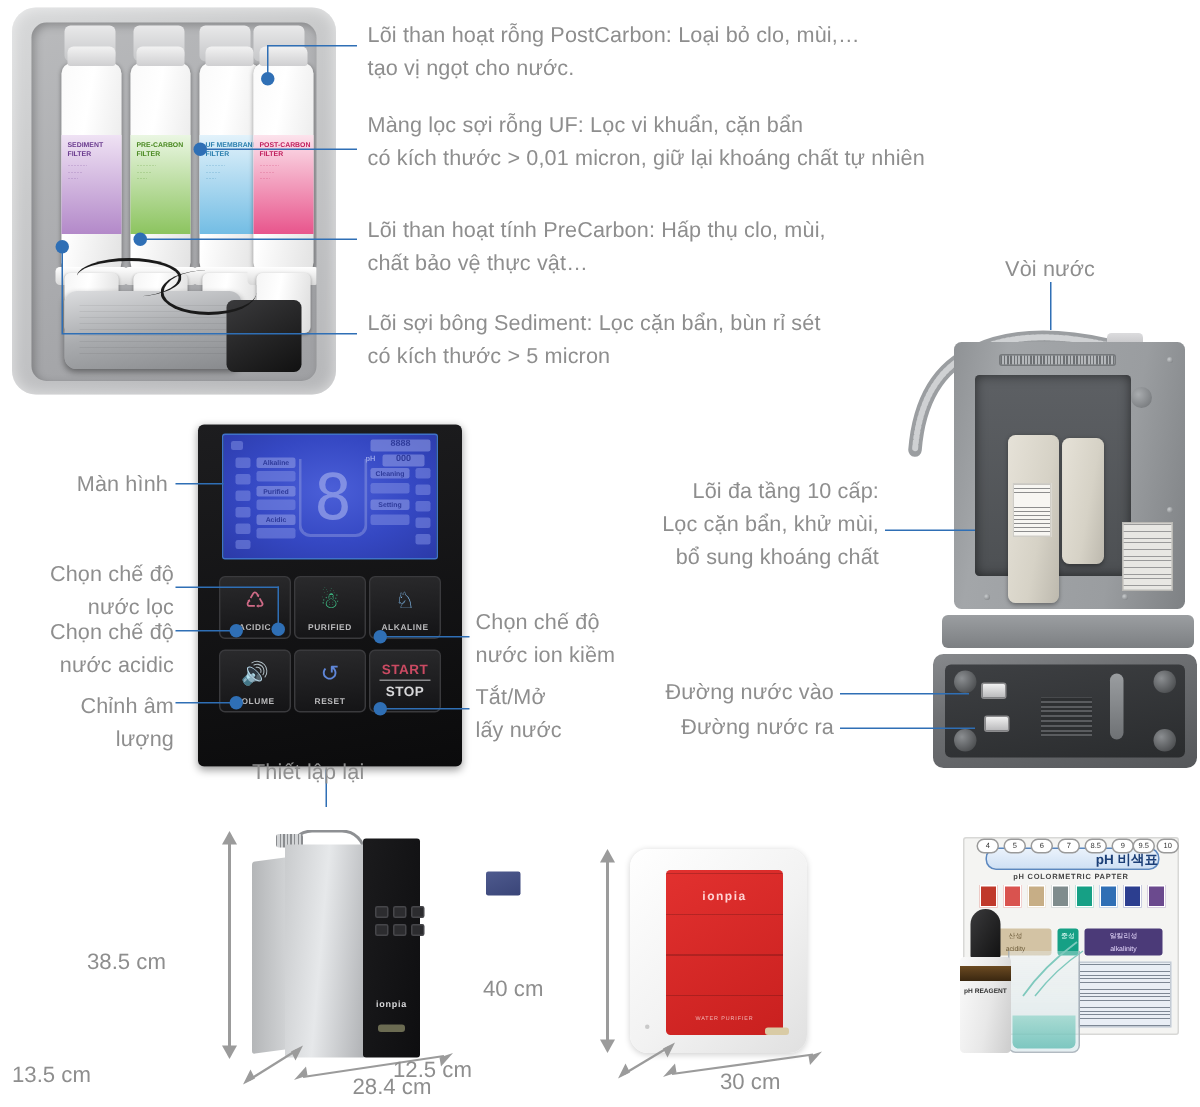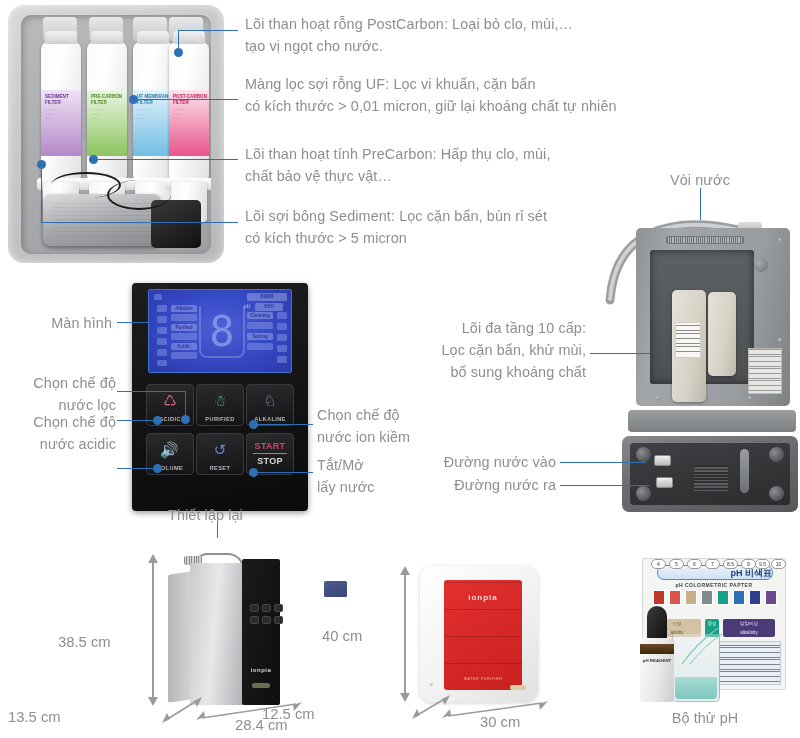--- a/index.html
+++ b/index.html
@@ -508,20 +508,22 @@
   <div class="callout-text abs right" style="left:8px; top:373px; width:108px;">Chọn chế độ
 nước lọc</div>
 
   <div class="leader" style="left:117px; top:420px; width:40px;"></div>
   <div class="dot" style="left:153px; top:416px;"></div>
   <div class="callout-text abs right" style="left:2px; top:412px; width:114px;">Chọn chế độ
 nước acidic</div>
 
   <div class="leader" style="left:117px; top:468px; width:40px;"></div>
   <div class="dot" style="left:153px; top:464px;"></div>
+  <div class="callout-text abs right" style="left:8px; top:461px; width:108px;">Chỉnh âm
+lượng</div>
 
   <div class="leader v" style="left:217px; top:513px; height:25px;"></div>
   <div class="callout-text abs" style="left:168px; top:505px; width:130px;">Thiết lập lại</div>
 
   <div class="leader" style="left:253px; top:424px; width:60px;"></div>
   <div class="dot" style="left:249px; top:420px;"></div>
   <div class="callout-text abs" style="left:317px; top:405px; width:140px;">Chọn chế độ
 nước ion kiềm</div>
 
   <div class="leader" style="left:253px; top:472px; width:60px;"></div>
@@ -627,21 +629,21 @@
     </div>
     <div class="abs" style="right:12px; bottom:12px; width:16px; height:5px; background:#d9cba5; border-radius:2px;"></div>
     <div class="abs" style="left:10px; bottom:16px; width:3px; height:3px; border-radius:50%; background:#c9c9c9;"></div>
   </div>
 
   <div class="dimline" style="left:404px; top:572px; width:1.5px; height:124px;"></div>
   <svg class="abs" style="left:398px; top:566px; width:14px; height:136px;" viewBox="0 0 14 136">
     <polygon points="7,0 2,9 12,9" fill="#9b9b9b"></polygon>
       <polygon points="7,136 2,127 12,127" fill="#9b9b9b"></polygon>
   </svg>
-  <div class="dim-txt abs right" style="left:322px; top:628px; width:70px;">40 cm</div>
+  <div class="dim-txt abs right" style="left:322px; top:652px; width:70px;">40 cm</div>
 
   <svg class="abs" style="left:412px; top:692px; width:38px; height:28px;" viewBox="0 0 38 28">
     <line x1="4" y1="24" x2="34" y2="6" stroke="#9b9b9b" stroke-width="1.5"></line>
     <polygon points="0,27 8,23 5,17" fill="#9b9b9b"></polygon>
       <polygon points="38,3 30,7 33,13" fill="#9b9b9b"></polygon>
   </svg>
   <div class="dim-txt abs right" style="left:262px; top:706px; width:100px;">12.5 cm</div>
 
   <svg class="abs" style="left:442px; top:698px; width:106px; height:22px;" viewBox="0 0 106 22">
     <line x1="6" y1="18" x2="100" y2="5" stroke="#9b9b9b" stroke-width="1.5"></line>
@@ -698,15 +700,14 @@
 
     <div class="bottle">
       <div class="capb"></div>
       <div class="bod">
         <div class="band2"></div>
         <div class="txt">pH REAGENT</div>
       </div>
     </div>
   </div>
 
-  <div class="callout-text abs center" style="left:630px; top:708px; width:150px;">Bộ thử pH</div>
 
 </div>
 
 </body></html>

